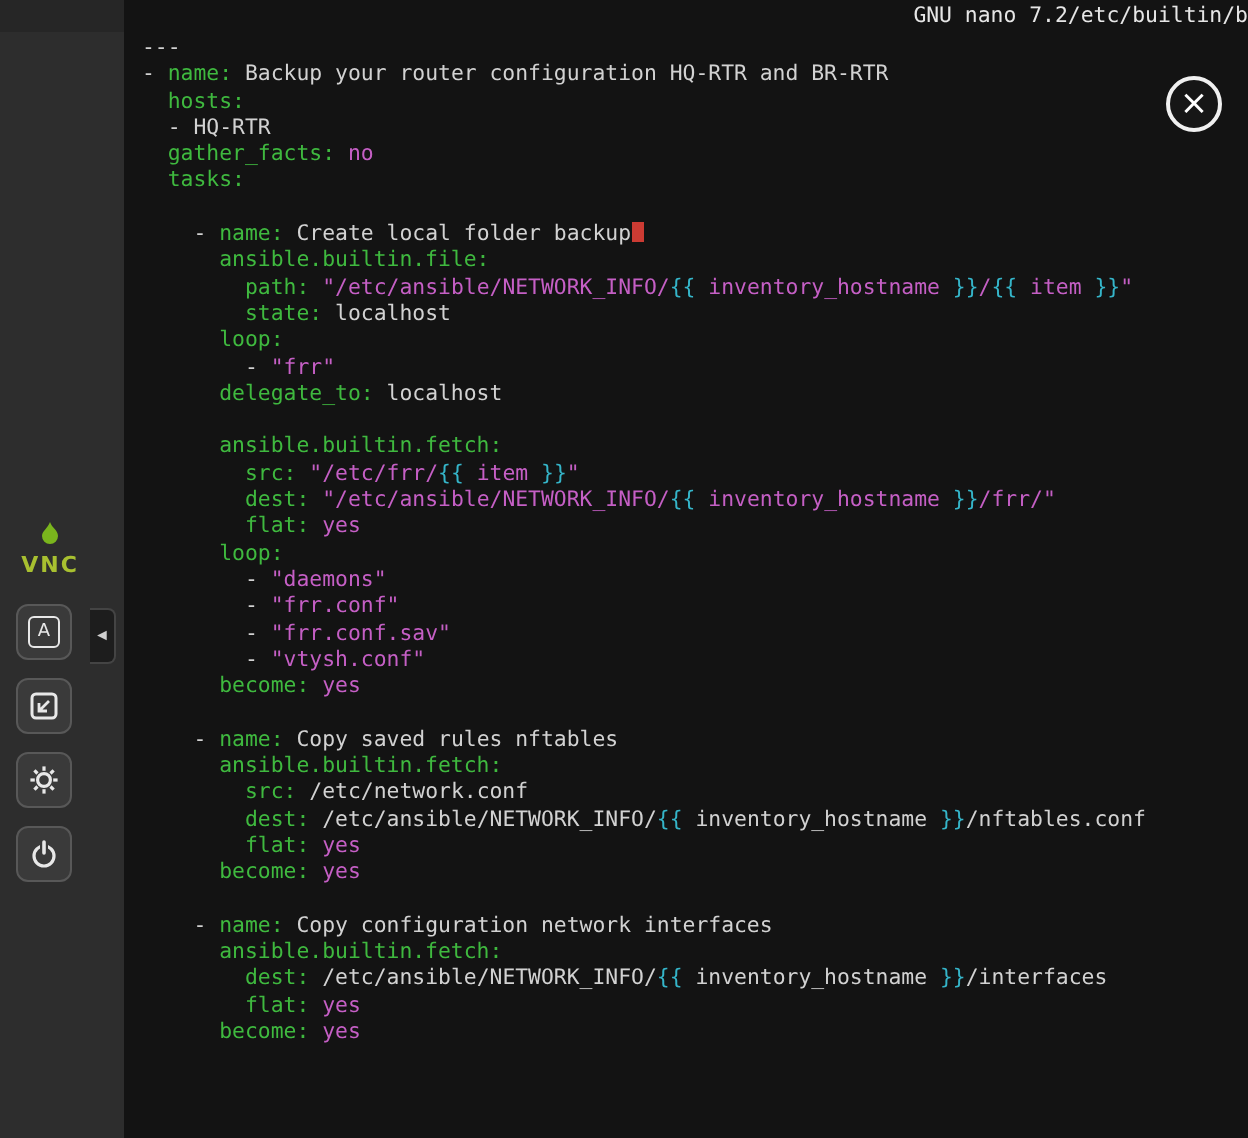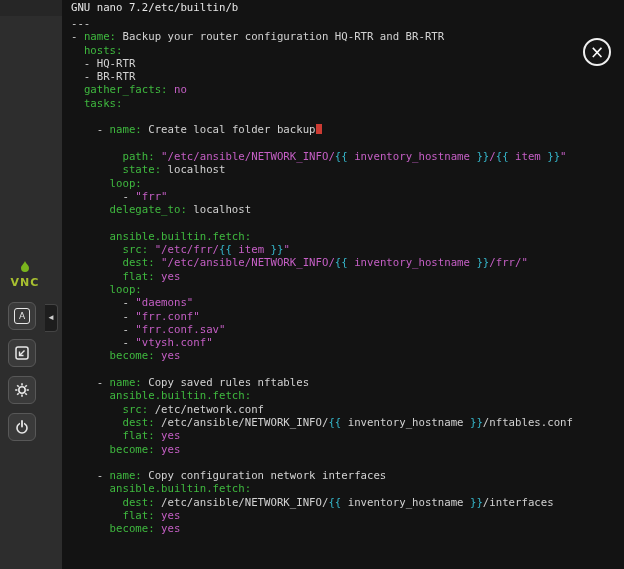--- a/index.html
+++ b/index.html
@@ -22,21 +22,21 @@
   .ctl-btn { width:28px; height:28px; background:#3a3a3a; border:1px solid #585858;
              border-radius:6px; display:flex; align-items:center; justify-content:center;
              color:#e8e8e8; cursor:pointer; padding:0; }
   .kbd-key { width:16px; height:16px; border:1.5px solid #e8e8e8; border-radius:3px;
              display:flex; align-items:center; justify-content:center; font-size:9px;
              color:#e8e8e8; font-family:"DejaVu Sans", sans-serif; }
 
   
   .terminal { position:absolute; left:62px; top:0; width:562px; height:569px;
               background:var(--terminal-bg,#131313); }
-  .nano-titlebar { display:flex; justify-content:flex-start; color:#e6e6e6;
+  .nano-titlebar { display:flex; justify-content:flex-end; color:#e6e6e6;
                    font-size:10.7px; line-height:15px; padding-left:9px; white-space:pre;
                    overflow:hidden; }
   .editor { padding:2px 0 0 9px; }
   .line { white-space:pre; height:13.3px; font-size:10.7px; line-height:13.3px; }
   .tk-k { color:var(--key,#3fb93f); }
   .tk-p { color:var(--plain,#d2d2d2); }
   .tk-s { color:var(--string,#c55fc5); }
   .tk-j { color:var(--jinja,#35b5c9); }
   .tk-b { color:var(--boolean,#c55fc5); }
   .tk-cur { display:inline-block; width:6px; height:10px; background:var(--cursor,#cc3b33);
@@ -105,26 +105,25 @@
     <header class="nano-titlebar">
       <span>GNU nano 7.2</span>
       <span>/etc/builtin/b</span>
     </header>
 
     <div id="editor" class="editor">
         <div class="line"><span class="tk-p">---</span></div>
         <div class="line"><span class="tk-p">- </span><span class="tk-k">name:</span><span class="tk-p"> Backup your router configuration HQ-RTR and BR-RTR</span></div>
         <div class="line"><span class="tk-p">  </span><span class="tk-k">hosts:</span></div>
         <div class="line"><span class="tk-p">  - HQ-RTR</span></div>
-        <div class="line"><span class="tk-p">  - BR-RTR</span></div>
         <div class="line"><span class="tk-p">  </span><span class="tk-k">gather_facts:</span><span class="tk-p"> </span><span class="tk-b">no</span></div>
         <div class="line"><span class="tk-p">  </span><span class="tk-k">tasks:</span></div>
         <div class="line"></div>
         <div class="line"><span class="tk-p">    - </span><span class="tk-k">name:</span><span class="tk-p"> Create local folder backup</span><span class="tk-cur"></span></div>
-        <div class="line"><span class="tk-p">      </span></div>
+        <div class="line"><span class="tk-p">      </span><span class="tk-k">ansible.builtin.file:</span></div>
         <div class="line"><span class="tk-p">        </span><span class="tk-k">path:</span><span class="tk-p"> </span><span class="tk-s">"/etc/ansible/NETWORK_INFO/</span><span class="tk-j">{{</span><span class="tk-s"> inventory_hostname </span><span class="tk-j">}}</span><span class="tk-s">/</span><span class="tk-j">{{</span><span class="tk-s"> item </span><span class="tk-j">}}</span><span class="tk-s">"</span></div>
         <div class="line"><span class="tk-p">        </span><span class="tk-k">state:</span><span class="tk-p"> localhost</span></div>
         <div class="line"><span class="tk-p">      </span><span class="tk-k">loop:</span></div>
         <div class="line"><span class="tk-p">        - </span><span class="tk-s">"frr"</span></div>
         <div class="line"><span class="tk-p">      </span><span class="tk-k">delegate_to:</span><span class="tk-p"> localhost</span></div>
         <div class="line"></div>
         <div class="line"><span class="tk-p">      </span><span class="tk-k">ansible.builtin.fetch:</span></div>
         <div class="line"><span class="tk-p">        </span><span class="tk-k">src:</span><span class="tk-p"> </span><span class="tk-s">"/etc/frr/</span><span class="tk-j">{{</span><span class="tk-s"> item </span><span class="tk-j">}}</span><span class="tk-s">"</span></div>
         <div class="line"><span class="tk-p">        </span><span class="tk-k">dest:</span><span class="tk-p"> </span><span class="tk-s">"/etc/ansible/NETWORK_INFO/</span><span class="tk-j">{{</span><span class="tk-s"> inventory_hostname </span><span class="tk-j">}}</span><span class="tk-s">/frr/"</span></div>
         <div class="line"><span class="tk-p">        </span><span class="tk-k">flat:</span><span class="tk-p"> </span><span class="tk-b">yes</span></div>

